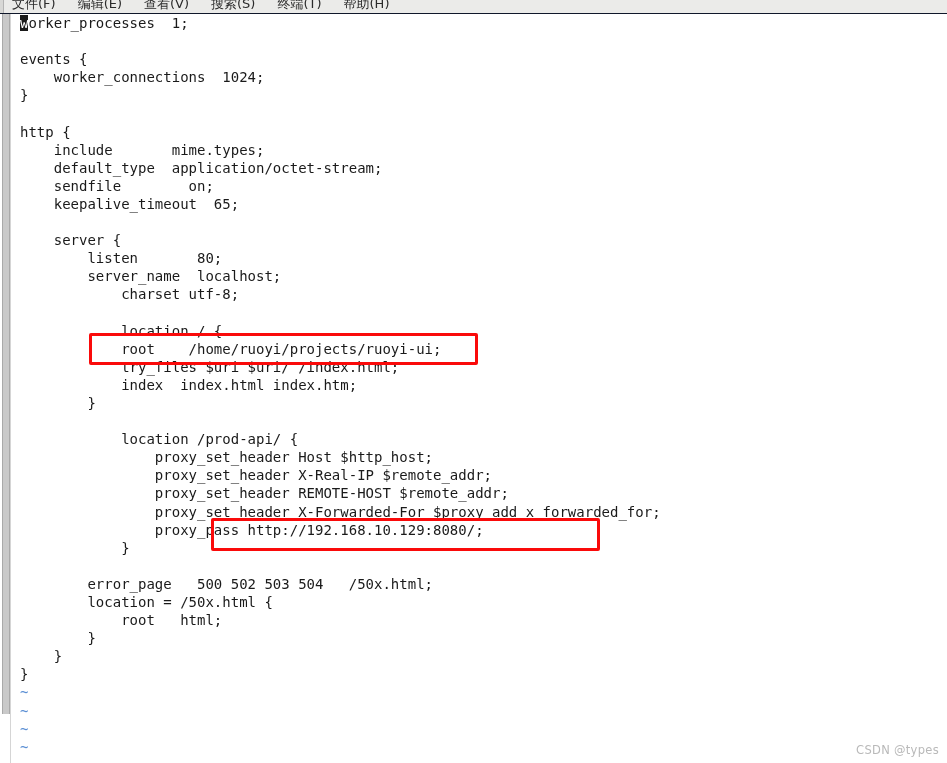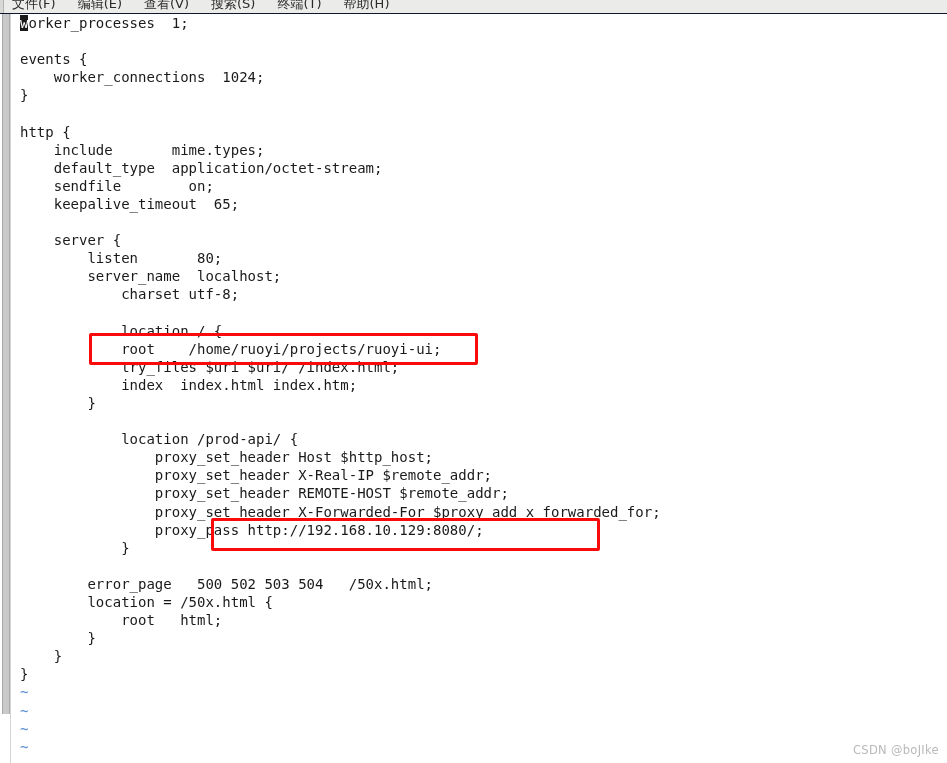--- a/index.html
+++ b/index.html
@@ -158,15 +158,15 @@
       <div class="gutter-bar"></div>
     </div>
 
     <div class="code" id="code-area"><div class="line"><span class="cursor">w</span>orker_processes  1;</div><div class="line">&nbsp;</div><div class="line">events {</div><div class="line">    worker_connections  1024;</div><div class="line">}</div><div class="line">&nbsp;</div><div class="line">http {</div><div class="line">    include       mime.types;</div><div class="line">    default_type  application/octet-stream;</div><div class="line">    sendfile        on;</div><div class="line">    keepalive_timeout  65;</div><div class="line">&nbsp;</div><div class="line">    server {</div><div class="line">        listen       80;</div><div class="line">        server_name  localhost;</div><div class="line">            charset utf-8;</div><div class="line">&nbsp;</div><div class="line">            location / {</div><div class="line">            root    /home/ruoyi/projects/ruoyi-ui;</div><div class="line">            try_files $uri $uri/ /index.html;</div><div class="line">            index  index.html index.htm;</div><div class="line">        }</div><div class="line">&nbsp;</div><div class="line">            location /prod-api/ {</div><div class="line">                proxy_set_header Host $http_host;</div><div class="line">                proxy_set_header X-Real-IP $remote_addr;</div><div class="line">                proxy_set_header REMOTE-HOST $remote_addr;</div><div class="line">                proxy_set_header X-Forwarded-For $proxy_add_x_forwarded_for;</div><div class="line">                proxy_pass http://192.168.10.129:8080/;</div><div class="line">            }</div><div class="line">&nbsp;</div><div class="line">        error_page   500 502 503 504   /50x.html;</div><div class="line">        location = /50x.html {</div><div class="line">            root   html;</div><div class="line">        }</div><div class="line">    }</div><div class="line">}</div><div class="line tilde">~</div><div class="line tilde">~</div><div class="line tilde">~</div><div class="line tilde">~</div><div class="line tilde">~</div></div>
 
   </div>
 
   <div class="redbox" id="redbox-root"></div>
   <div class="redbox" id="redbox-proxypass"></div>
 
-  <div class="watermark">CSDN @boJIke</div>
+  <div class="watermark">CSDN @types</div>
 
 </div>
 
 </body></html>

